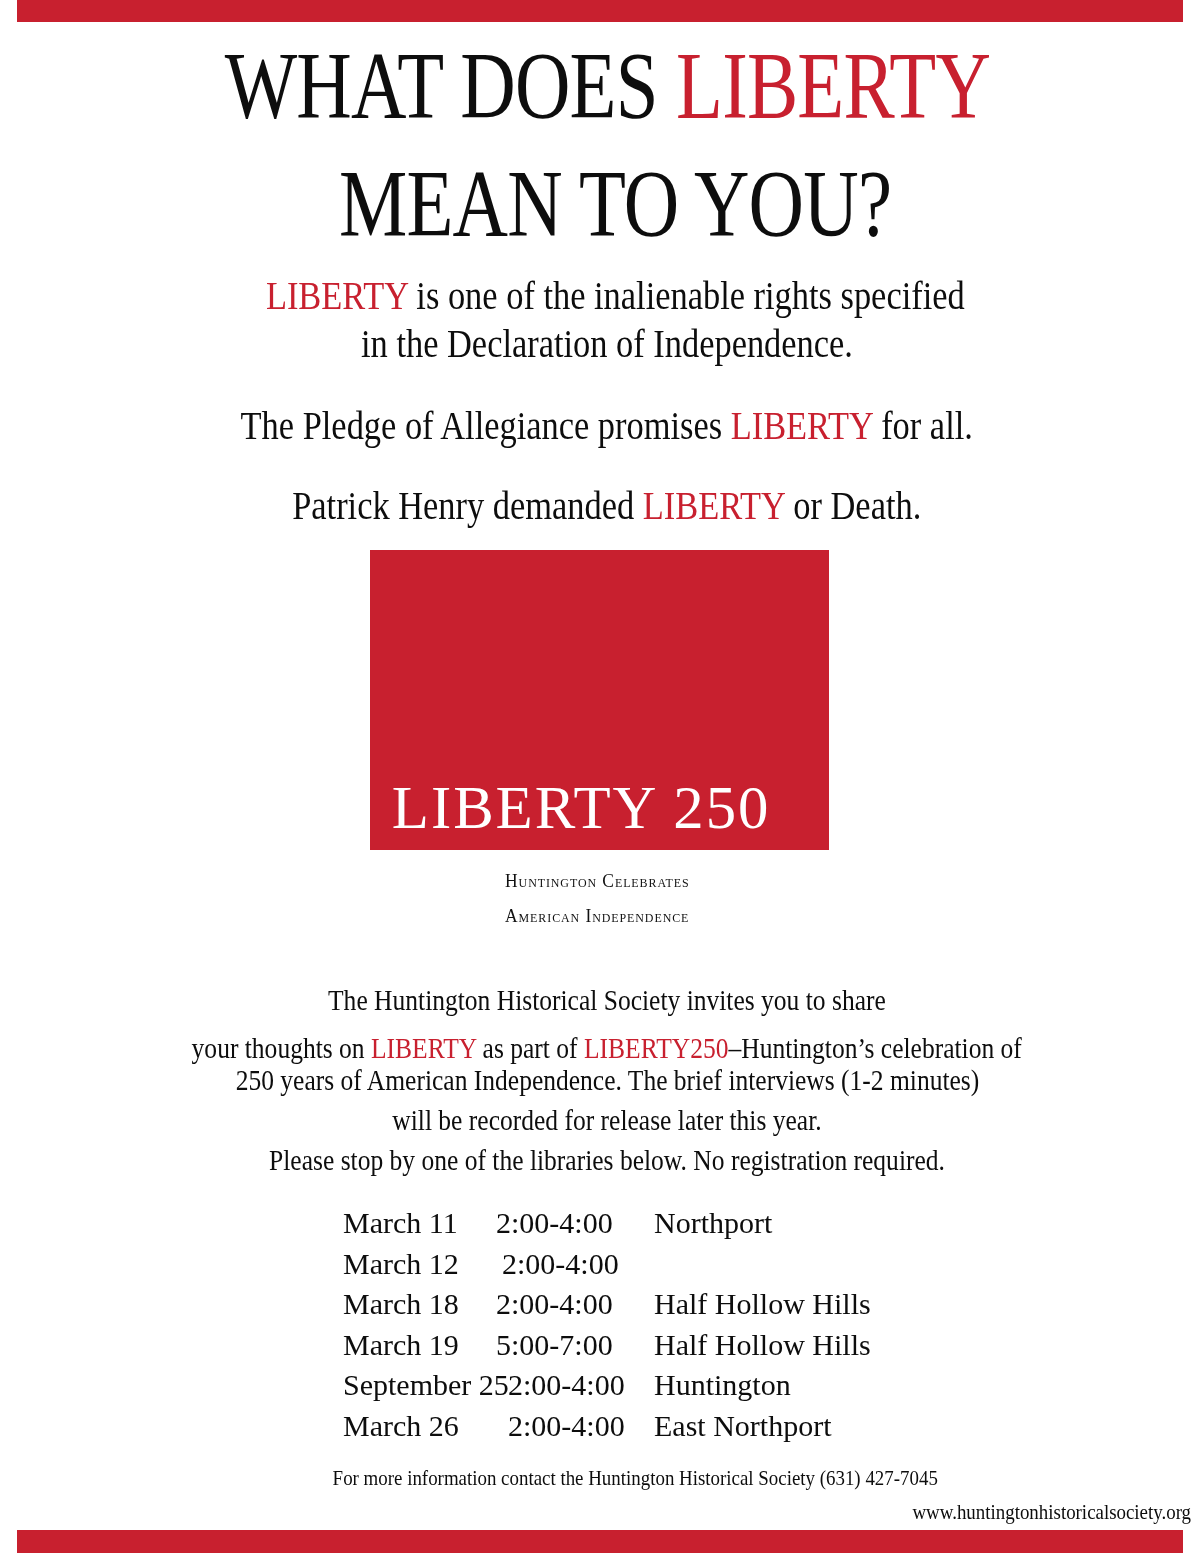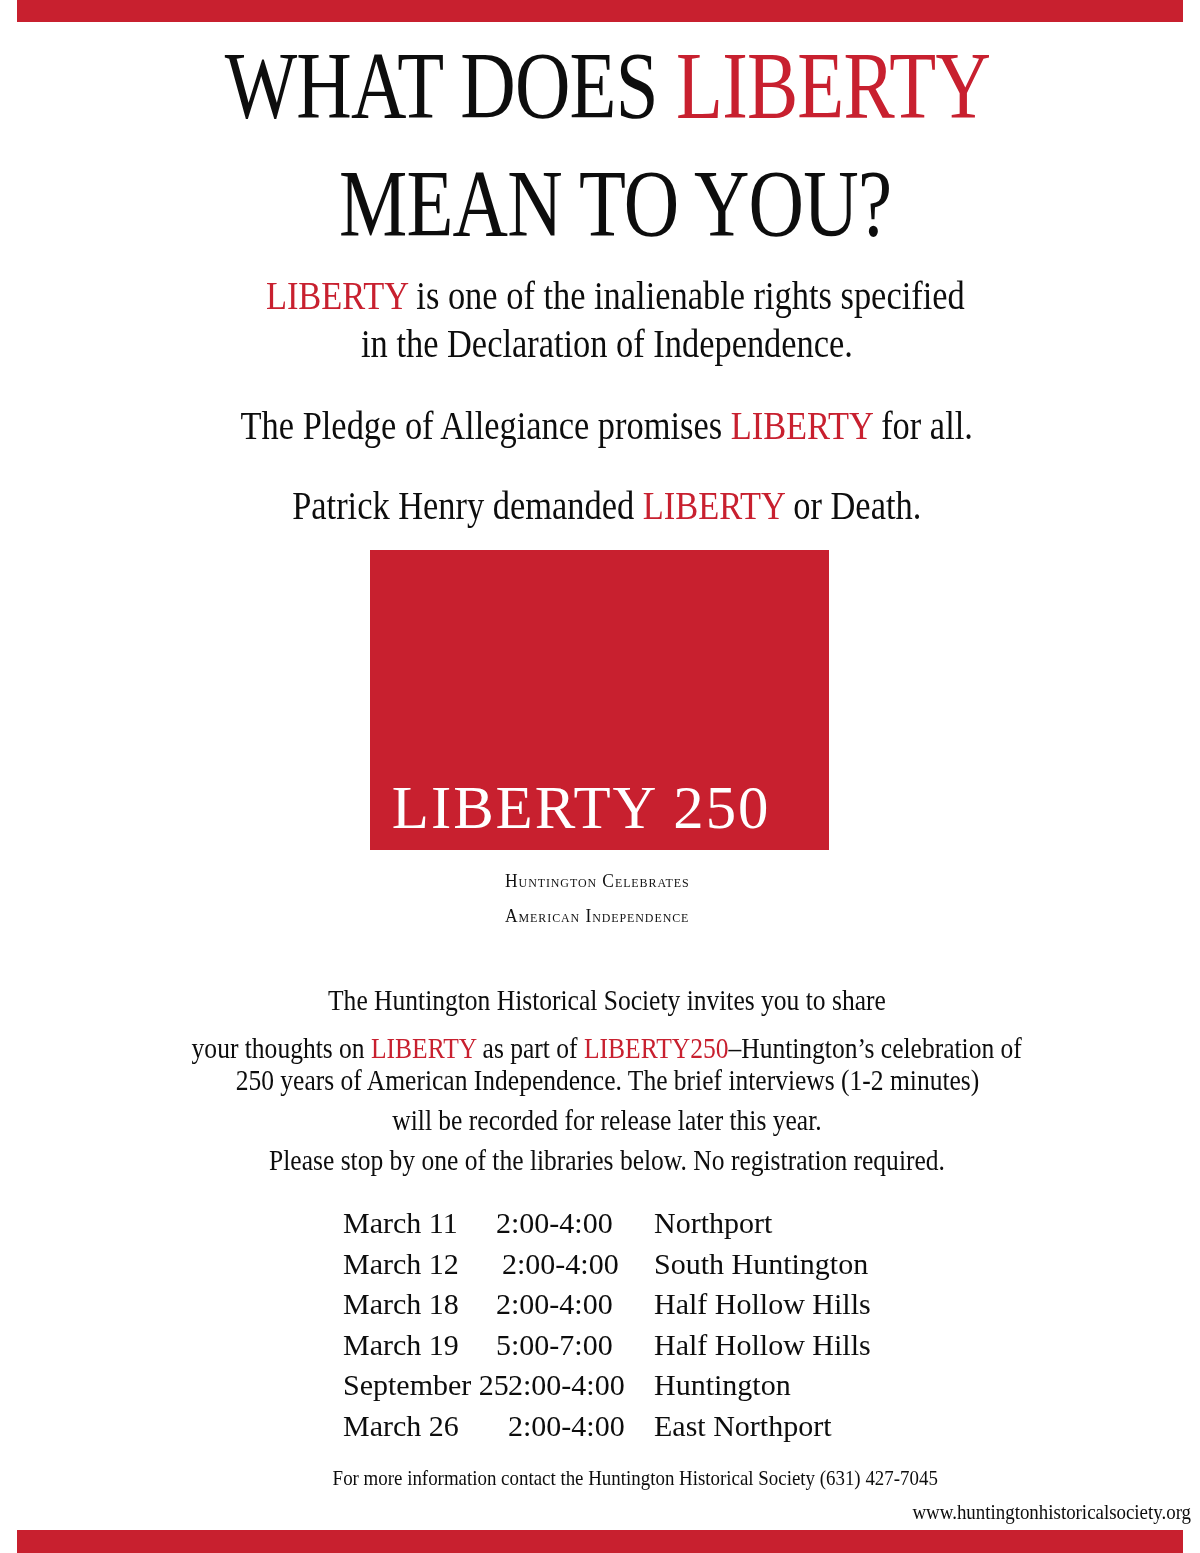--- a/index.html
+++ b/index.html
@@ -208,21 +208,20 @@
 
 <div class="schedule">
   <div class="row">
     <span class="date">March 11</span>
     <span class="time">2:00-4:00</span>
     <span class="place">Northport</span>
   </div>
   <div class="row">
     <span class="date">March 12</span>
     <span class="time shift1">2:00-4:00</span>
-    <span class="place">South Huntington</span>
   </div>
   <div class="row">
     <span class="date">March 18</span>
     <span class="time">2:00-4:00</span>
     <span class="place">Half Hollow Hills</span>
   </div>
   <div class="row">
     <span class="date">March 19</span>
     <span class="time">5:00-7:00</span>
     <span class="place">Half Hollow Hills</span>

